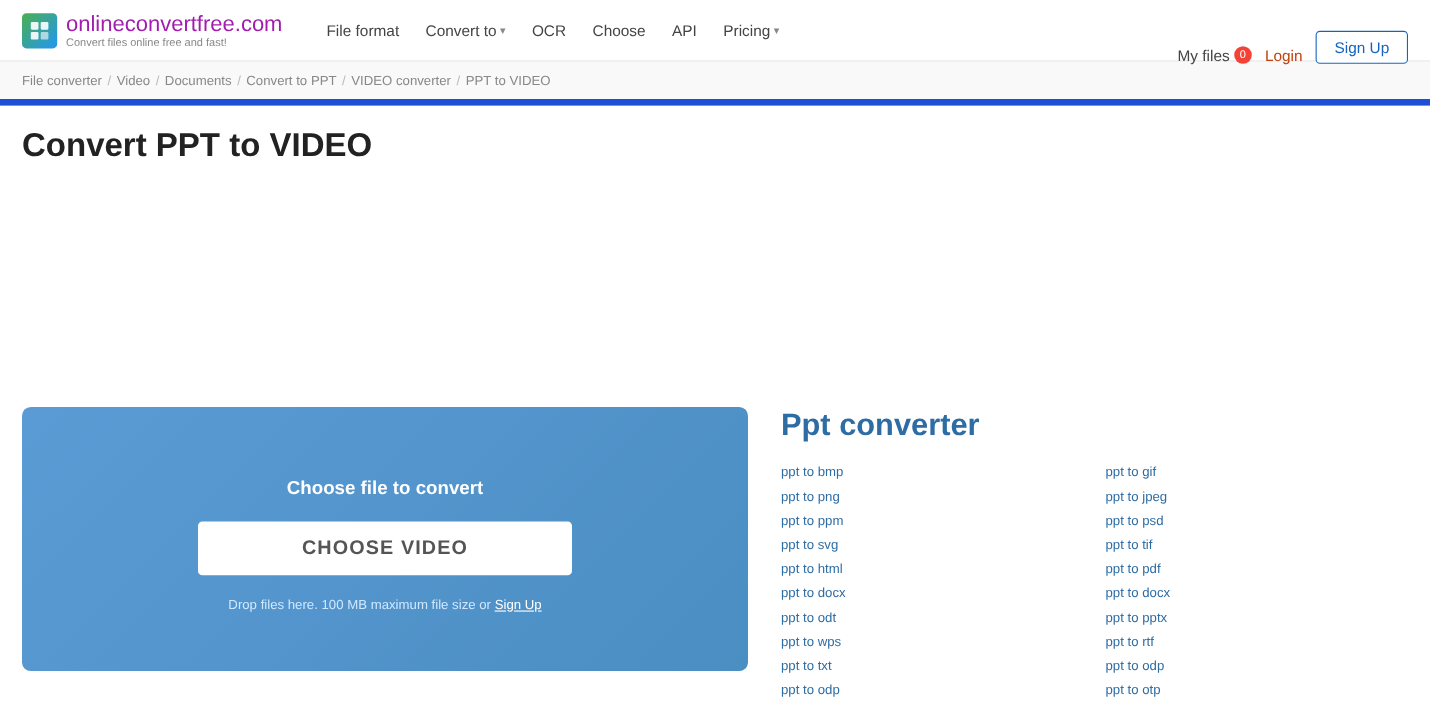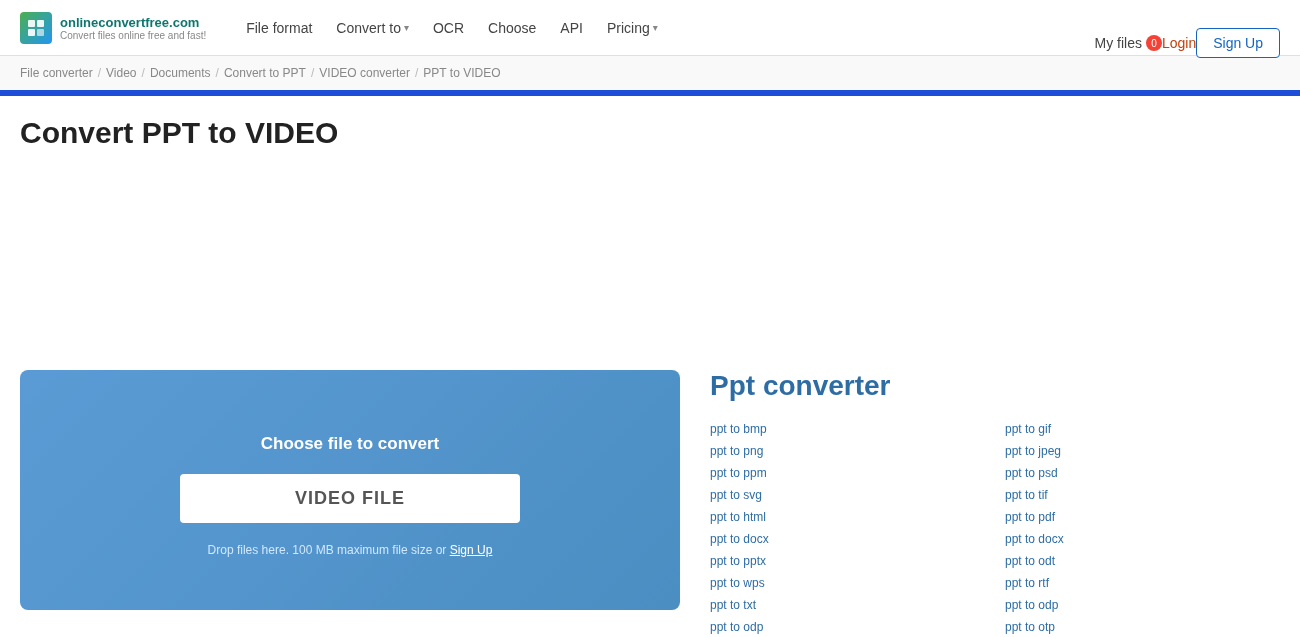--- a/index.html
+++ b/index.html
@@ -30,42 +30,43 @@
       width: 32px;
       height: 32px;
       background: linear-gradient(135deg, #4caf50, #2196f3);
       border-radius: 4px;
       display: flex;
       align-items: center;
       justify-content: center;
     }
     .logo-icon svg { width: 20px; height: 20px; }
     .logo-text-area { display: flex; flex-direction: column; }
-    .logo-name { font-size: 13px; font-weight: bold; color: #0f766e; }
+    .logo-name { font-size: 20px; font-weight: normal; color: #a21caf; }
     .logo-sub { font-size: 10px; color: #888; }
     .nav {
       display: flex;
       align-items: center;
       gap: 4px;
     }
     .nav-item {
       padding: 6px 10px;
       color: #444;
       cursor: pointer;
       font-size: 14px;
       display: flex;
       align-items: center;
       gap: 3px;
       border-radius: 3px;
       justify-content: center;
     }
     .nav-item .chevron { font-size: 10px; color: #888; }
     .header-right {
       display: flex;
-      align-items: center;
+      align-items: flex-end;
+      gap: 12px;
       margin-top: 31px;
     }
     .my-files-btn {
       display: flex;
       align-items: center;
       gap: 4px;
       color: #444;
       cursor: pointer;
       font-size: 14px;
     }
@@ -259,21 +260,21 @@
 
 <div class="main">
   <h1 class="page-title">Convert PPT to VIDEO</h1>
 
   <div class="ad-area"></div>
 
   <div class="converter-section">
 
     <div class="upload-box">
       <div class="upload-title">Choose file to convert</div>
-      <button class="choose-file-btn">VIDEO FILE</button>
+      <button class="choose-file-btn">CHOOSE VIDEO</button>
       <div class="drop-text">
         <span>Drop files here. 100 MB maximum file size or </span>
         <a>Sign Up</a>
       </div>
     </div>
 
     <div class="ppt-sidebar">
       <div class="ppt-sidebar-title">Ppt converter</div>
       <div class="ppt-links-grid" id="ppt-links">
       <a class="ppt-link">ppt to bmp</a>
@@ -281,22 +282,22 @@
           <a class="ppt-link">ppt to png</a>
           <a class="ppt-link">ppt to jpeg</a>
           <a class="ppt-link">ppt to ppm</a>
           <a class="ppt-link">ppt to psd</a>
           <a class="ppt-link">ppt to svg</a>
           <a class="ppt-link">ppt to tif</a>
           <a class="ppt-link">ppt to html</a>
           <a class="ppt-link">ppt to pdf</a>
           <a class="ppt-link">ppt to docx</a>
           <a class="ppt-link">ppt to docx</a>
+          <a class="ppt-link">ppt to odt</a>
           <a class="ppt-link">ppt to pptx</a>
-          <a class="ppt-link">ppt to odt</a>
           <a class="ppt-link">ppt to wps</a>
           <a class="ppt-link">ppt to rtf</a>
           <a class="ppt-link">ppt to txt</a>
           <a class="ppt-link">ppt to odp</a>
           <a class="ppt-link">ppt to odp</a>
           <a class="ppt-link">ppt to otp</a>
           <a class="ppt-link">ppt to otp</a>
           <a class="ppt-link">ppt to sxi</a>
         </div>
     </div>

